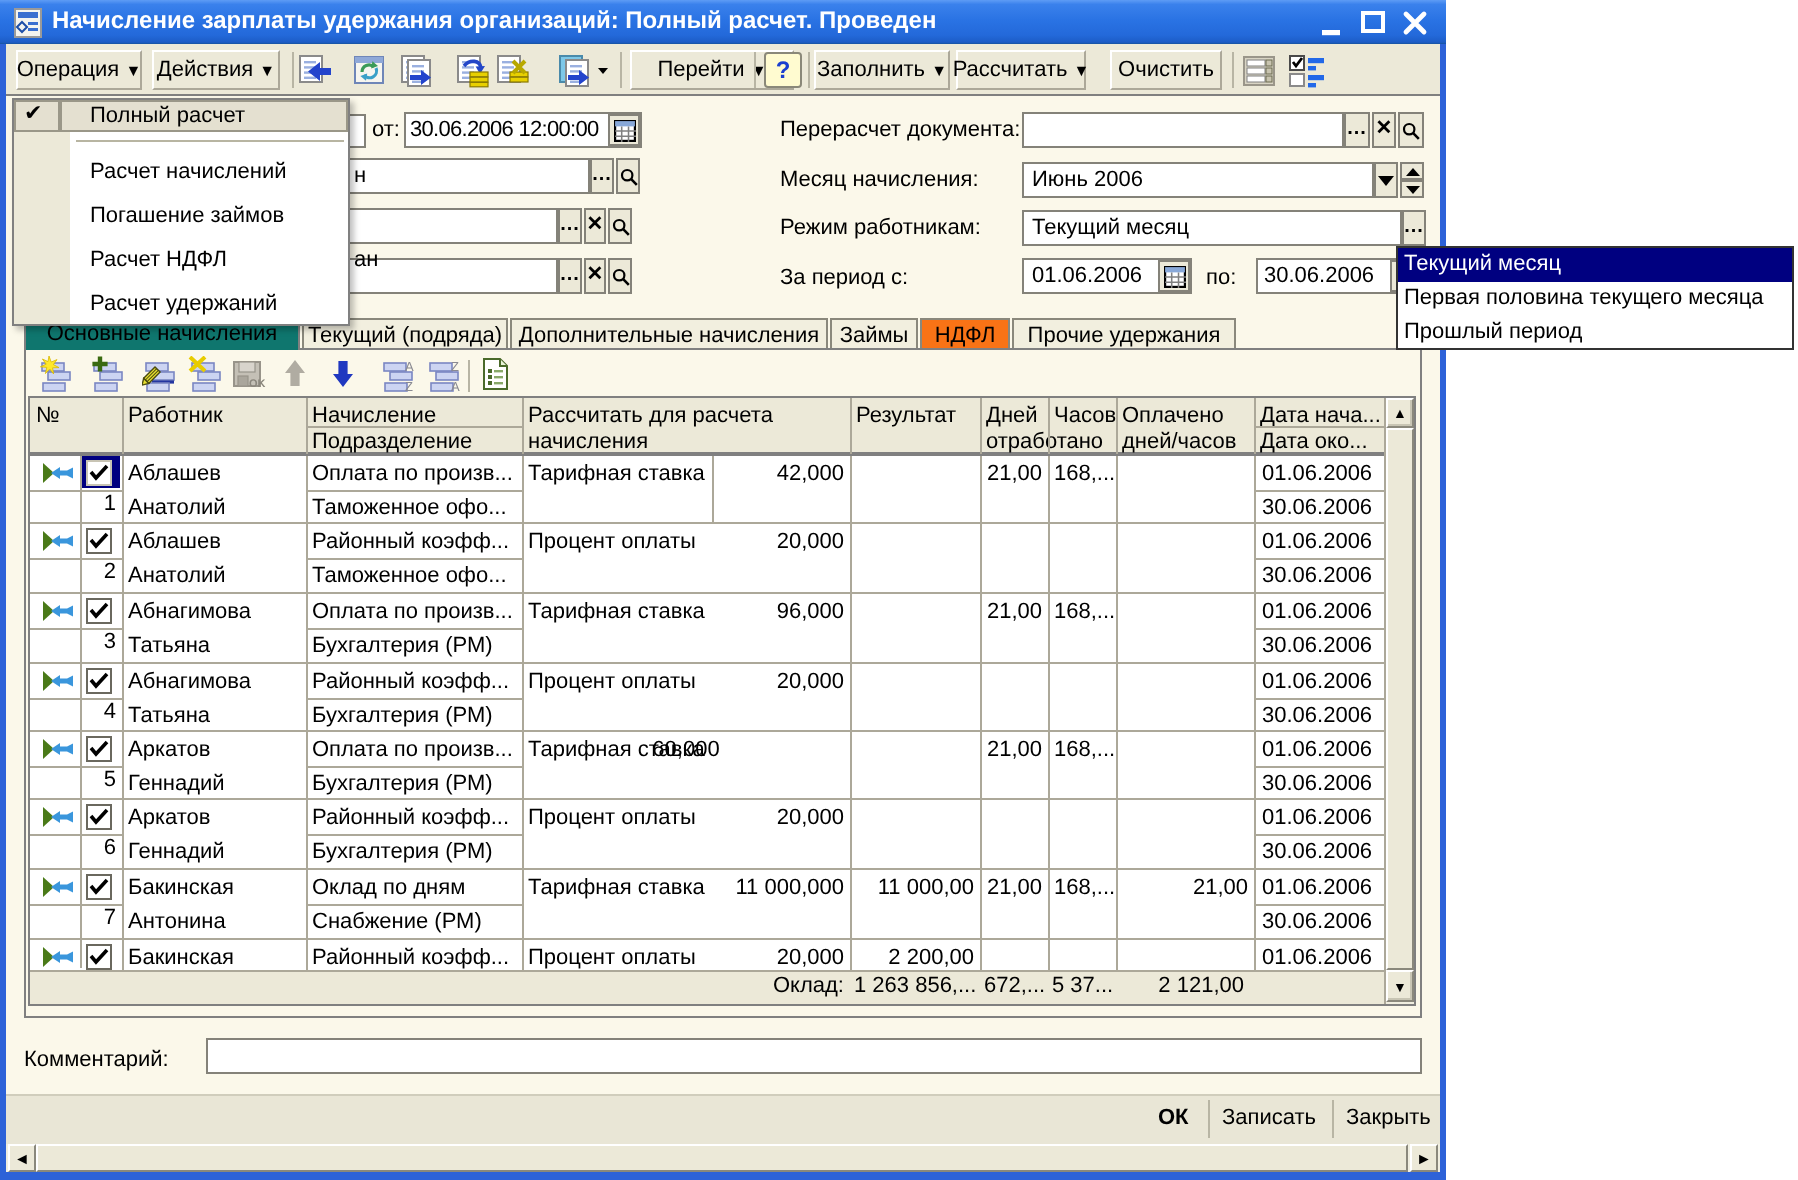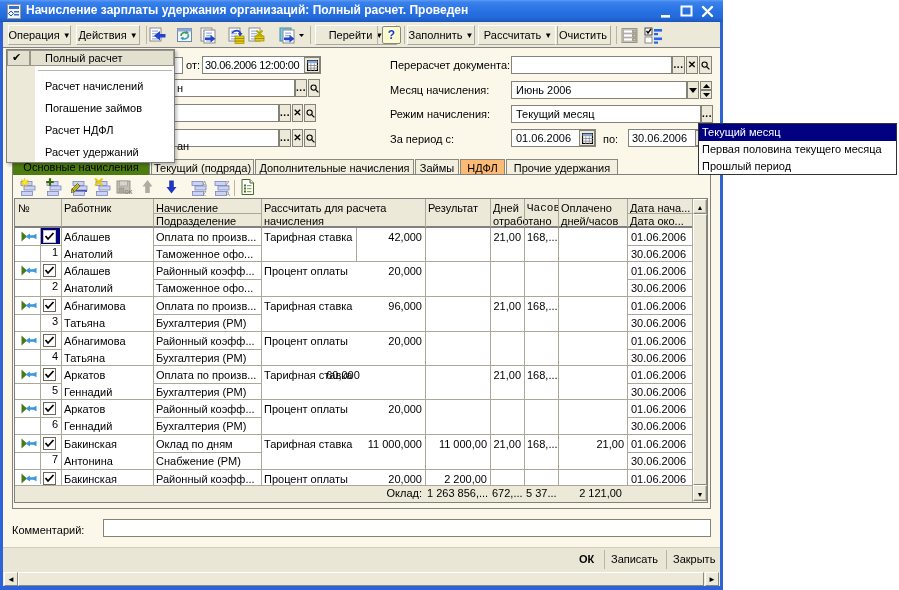--- a/index.html
+++ b/index.html
@@ -91,21 +91,21 @@
     <rect x="6" y="13.3" width="6" height="1.2" fill="#9ab0e0"></rect>
     <path d="M5 10.5 H10.5 V8 L15.5 11.75 L10.5 15.5 V13 H5 Z" fill="#2344cc"></path>
     <path d="M20 7 L25 7 L22.5 10 Z" fill="#000"></path>
   </svg>
 <div class="ab" style="left:310px;top:26px;width:1px;height:18px;background:#b8b5a4;z-index:3"></div>
 <div class="ab tbtn" style="left:315px;top:25px;width:82px;height:20px;">Перейти&nbsp;<span style="font-size:8px">▼</span></div>
 <div class="ab" style="left:377px;top:26px;width:1px;height:18px;background:#b8b5a4;z-index:3"></div>
 <div class="ab " style="left:382px;top:26px;width:19px;height:18px;background:#fffbd0;border:1px solid #8a8879;border-radius:2px;color:#1a3fd0;font-weight:bold;font-size:12px;display:flex;align-items:center;justify-content:center">?</div>
 <div class="ab" style="left:404px;top:26px;width:1px;height:18px;background:#b8b5a4;z-index:3"></div>
 <div class="ab tbtn" style="left:407px;top:25px;width:68px;height:20px;">Заполнить&nbsp;<span style="font-size:8px">▼</span></div>
-<div class="ab tbtn" style="left:478px;top:25px;width:80px;height:20px;">Рассчитать&nbsp;<span style="font-size:8px">▼</span></div>
+<div class="ab tbtn" style="left:478px;top:25px;width:65px;height:20px;">Рассчитать&nbsp;<span style="font-size:8px">▼</span></div>
 <div class="ab tbtn" style="left:555px;top:25px;width:56px;height:20px;">Очистить</div>
 <div class="ab" style="left:616px;top:26px;width:1px;height:18px;background:#b8b5a4;z-index:3"></div>
 <svg class="ab" style="left:621px;top:27px" width="17" height="17" viewBox="0 0 17 17">
     <rect x="1" y="1.5" width="15" height="14" fill="#d8d4c4" stroke="#9a968a"></rect>
     <rect x="2.5" y="3" width="9" height="3" fill="#fff" stroke="#808080" stroke-width="0.5"></rect>
     <rect x="2.5" y="7" width="9" height="3" fill="#fff" stroke="#808080" stroke-width="0.5"></rect>
     <rect x="2.5" y="11" width="9" height="3" fill="#fff" stroke="#808080" stroke-width="0.5"></rect>
     <rect x="12" y="3" width="3" height="3" fill="#c8c4b0" stroke="#6a6a50" stroke-width="0.5"></rect>
     <rect x="12" y="7" width="3" height="3" fill="#c8c4b0" stroke="#6a6a50" stroke-width="0.5"></rect>
     <rect x="12" y="11" width="3" height="3" fill="#c8c4b0" stroke="#6a6a50" stroke-width="0.5"></rect>
@@ -142,21 +142,21 @@
 <div class="ab fld" style="left:120px;top:104px;width:159px;height:18px;"></div>
 <div class="ab bb" style="left:279px;top:104px;width:12px;height:18px;font-size:10px;font-weight:bold;letter-spacing:0.5px">...</div>
 <div class="ab bb" style="left:292px;top:104px;width:11px;height:18px;font-weight:bold;font-size:10px">✕</div>
 <div class="ab bb" style="left:304px;top:104px;width:12px;height:18px;">
     <svg width="9" height="9" viewBox="0 0 9 9">
       <circle cx="3.6" cy="3.6" r="2.6" fill="none" stroke="#000" stroke-width="1.1"></circle>
       <path d="M5.6 5.6 L8.4 8.4" stroke="#000" stroke-width="1.3"></path>
     </svg>
   </div>
 <div class="ab fld" style="left:120px;top:129px;width:159px;height:18px;"></div>
-<div class="ab t" style="left:177px;top:140px;">ан</div>
+<div class="ab t" style="left:177px;top:124px;">ан</div>
 <div class="ab bb" style="left:279px;top:129px;width:12px;height:18px;font-size:10px;font-weight:bold;letter-spacing:0.5px">...</div>
 <div class="ab bb" style="left:292px;top:129px;width:11px;height:18px;font-weight:bold;font-size:10px">✕</div>
 <div class="ab bb" style="left:304px;top:129px;width:12px;height:18px;">
     <svg width="9" height="9" viewBox="0 0 9 9">
       <circle cx="3.6" cy="3.6" r="2.6" fill="none" stroke="#000" stroke-width="1.1"></circle>
       <path d="M5.6 5.6 L8.4 8.4" stroke="#000" stroke-width="1.3"></path>
     </svg>
   </div>
 <div class="ab t" style="left:390px;top:59px;">Перерасчет документа:</div>
 <div class="ab fld" style="left:511px;top:56px;width:161px;height:18px;"></div>
@@ -179,21 +179,21 @@
 <div class="ab bb" style="left:700px;top:81px;width:12px;height:9px;">
     <svg width="7" height="4" viewBox="0 0 7 4">
       <path d="M0 4 H7 L3.5 0 Z" fill="#000"></path>
     </svg>
   </div>
 <div class="ab bb" style="left:700px;top:90px;width:12px;height:9px;">
     <svg width="7" height="4" viewBox="0 0 7 4">
       <path d="M0 0 H7 L3.5 4 Z" fill="#000"></path>
     </svg>
   </div>
-<div class="ab t" style="left:390px;top:108px;">Режим начисления:</div>
+<div class="ab t" style="left:390px;top:108px;">Режим работникам:</div>
 <div class="ab fld" style="left:511px;top:105px;width:190px;height:18px;"></div>
 <div class="ab t" style="left:516px;top:108px;">Текущий месяц</div>
 <div class="ab bb" style="left:701px;top:105px;width:12px;height:18px;font-size:10px;font-weight:bold;letter-spacing:0.5px">...</div>
 <div class="ab t" style="left:390px;top:133px;">За период с:</div>
 <div class="ab fld" style="left:511px;top:129px;width:85px;height:18px;"></div>
 <div class="ab t" style="left:516px;top:132px;">01.06.2006</div>
 <div class="ab bb" style="left:579px;top:130px;width:16px;height:16px;padding:0">
     <svg width="11" height="11" viewBox="0 0 10 10">
       <rect x="0.5" y="0.5" width="9" height="9" fill="#fff" stroke="#000"></rect>
       <rect x="0.5" y="0.5" width="9" height="2.4" fill="#88a8d8"></rect>
@@ -203,25 +203,25 @@
 <div class="ab t" style="left:603px;top:133px;">по:</div>
 <div class="ab fld" style="left:628px;top:129px;width:84px;height:18px;"></div>
 <div class="ab t" style="left:632px;top:132px;">30.06.2006</div>
 <div class="ab bb" style="left:695px;top:130px;width:16px;height:16px;padding:0">
     <svg width="11" height="11" viewBox="0 0 10 10">
       <rect x="0.5" y="0.5" width="9" height="9" fill="#fff" stroke="#000"></rect>
       <rect x="0.5" y="0.5" width="9" height="2.4" fill="#88a8d8"></rect>
       <path d="M0.5 5 H10 M0.5 7.4 H10 M3.5 3 V10 M6.6 3 V10" stroke="#808080" stroke-width="0.7"></path>
     </svg>
   </div>
-<div class="ab " style="left:12px;top:157px;width:138px;height:18px;background:#4d7c0f;border:1px solid #808080;border-bottom:none;z-index:3;display:flex;align-items:center;justify-content:center;font-size:11px;white-space:nowrap;overflow:hidden">Основные начисления</div>
+<div class="ab " style="left:12px;top:157px;width:138px;height:18px;background:#0f766e;border:1px solid #808080;border-bottom:none;z-index:3;display:flex;align-items:center;justify-content:center;font-size:11px;white-space:nowrap;overflow:hidden">Основные начисления</div>
 <div class="ab " style="left:151px;top:159px;width:103px;height:16px;background:#f2efdf;border:1px solid #8a887c;border-bottom:none;display:flex;align-items:center;justify-content:center;font-size:11px;white-space:nowrap;overflow:hidden">Текущий (подряда)</div>
 <div class="ab " style="left:255px;top:159px;width:159px;height:16px;background:#f2efdf;border:1px solid #8a887c;border-bottom:none;display:flex;align-items:center;justify-content:center;font-size:11px;white-space:nowrap;overflow:hidden">Дополнительные начисления</div>
 <div class="ab " style="left:415px;top:159px;width:44px;height:16px;background:#f2efdf;border:1px solid #8a887c;border-bottom:none;display:flex;align-items:center;justify-content:center;font-size:11px;white-space:nowrap;overflow:hidden">Займы</div>
-<div class="ab " style="left:460px;top:159px;width:45px;height:16px;background:#fdba74;border:1px solid #8a887c;border-bottom:none;display:flex;align-items:center;justify-content:center;font-size:11px;white-space:nowrap;overflow:hidden">НДФЛ</div>
+<div class="ab " style="left:460px;top:159px;width:45px;height:16px;background:#f97316;border:1px solid #8a887c;border-bottom:none;display:flex;align-items:center;justify-content:center;font-size:11px;white-space:nowrap;overflow:hidden">НДФЛ</div>
 <div class="ab " style="left:506px;top:159px;width:112px;height:16px;background:#f2efdf;border:1px solid #8a887c;border-bottom:none;display:flex;align-items:center;justify-content:center;font-size:11px;white-space:nowrap;overflow:hidden">Прочие удержания</div>
 <div class="ab " style="left:12px;top:174px;width:699px;height:335px;border:1px solid #808080;background:#fbf8ea;z-index:1"></div>
 <svg class="ab" style="left:19px;top:178px;z-index:2" width="19" height="19" viewBox="0 0 19 19">
     <rect x="2" y="3.5" width="11" height="4" fill="#ccd4f2" stroke="#7a86c2" stroke-width="0.8"></rect>
     <rect x="5" y="8" width="11" height="4" fill="#ccd4f2" stroke="#7a86c2" stroke-width="0.8"></rect>
     <rect x="2.5" y="13.5" width="11" height="4" fill="#ccd4f2" stroke="#7a86c2" stroke-width="0.8"></rect>
     <path d="M5.5 0 L6.6 3 L9.5 1.8 L7.7 4.3 L10.5 5.8 L7.3 5.9 L7.8 9 L5.9 6.5 L3.7 8.8 L4.4 5.7 L1.2 5.4 L4.1 4.1 L2.2 1.5 L5 2.8 Z" fill="#ffe82a" stroke="#d8b800" stroke-width="0.4"></path>
   </svg>
 <svg class="ab" style="left:45px;top:178px;z-index:2" width="19" height="19" viewBox="0 0 19 19">
     <rect x="2" y="3.5" width="11" height="4" fill="#ccd4f2" stroke="#7a86c2" stroke-width="0.8"></rect>
@@ -287,21 +287,21 @@
 <div class="ab " style="left:15px;top:199px;width:678px;height:28px;z-index:3;background:#ece9d8"></div>
 <div class="ab" style="left:15px;top:226px;width:678px;height:2px;background:#808080;z-index:3"></div>
 <div class="ab t" style="left:18px;top:202px;z-index:3;font-size:11px;">№</div>
 <div class="ab t" style="left:64px;top:202px;z-index:3;font-size:11px;">Работник</div>
 <div class="ab t" style="left:156px;top:202px;z-index:3;font-size:11px;">Начисление</div>
 <div class="ab t" style="left:156px;top:215px;z-index:3;font-size:11px;">Подразделение</div>
 <div class="ab t" style="left:264px;top:202px;z-index:3;font-size:11px;">Рассчитать для расчета</div>
 <div class="ab t" style="left:264px;top:215px;z-index:3;font-size:11px;">начисления</div>
 <div class="ab t" style="left:428px;top:202px;z-index:3;font-size:11px;">Результат</div>
 <div class="ab t" style="left:493px;top:202px;z-index:3;font-size:11px;">Дней</div>
-<div class="ab t" style="left:527px;top:202px;z-index:3;font-size:11px;width:31px;overflow:hidden;font-family:Liberation Mono, monospace;">Часов</div>
+<div class="ab t" style="left:527px;top:202px;z-index:3;font-size:11px;width:31px;overflow:hidden;">Часов</div>
 <div class="ab t" style="left:493px;top:215px;z-index:3;font-size:11px;">отработано</div>
 <div class="ab t" style="left:561px;top:202px;z-index:3;font-size:11px;">Оплачено</div>
 <div class="ab t" style="left:561px;top:215px;z-index:3;font-size:11px;">дней/часов</div>
 <div class="ab t" style="left:630px;top:202px;z-index:3;font-size:11px;">Дата нача...</div>
 <div class="ab t" style="left:630px;top:215px;z-index:3;font-size:11px;">Дата око...</div>
 <div class="ab" style="left:153px;top:213px;width:108px;height:1px;background:#aca899;z-index:3"></div>
 <div class="ab" style="left:627px;top:213px;width:66px;height:1px;background:#aca899;z-index:3"></div>
 <div class="ab" style="left:61px;top:199px;width:1px;height:28px;background:#aca899;z-index:3"></div>
 <div class="ab" style="left:153px;top:199px;width:1px;height:28px;background:#aca899;z-index:3"></div>
 <div class="ab" style="left:261px;top:199px;width:1px;height:28px;background:#aca899;z-index:3"></div>

